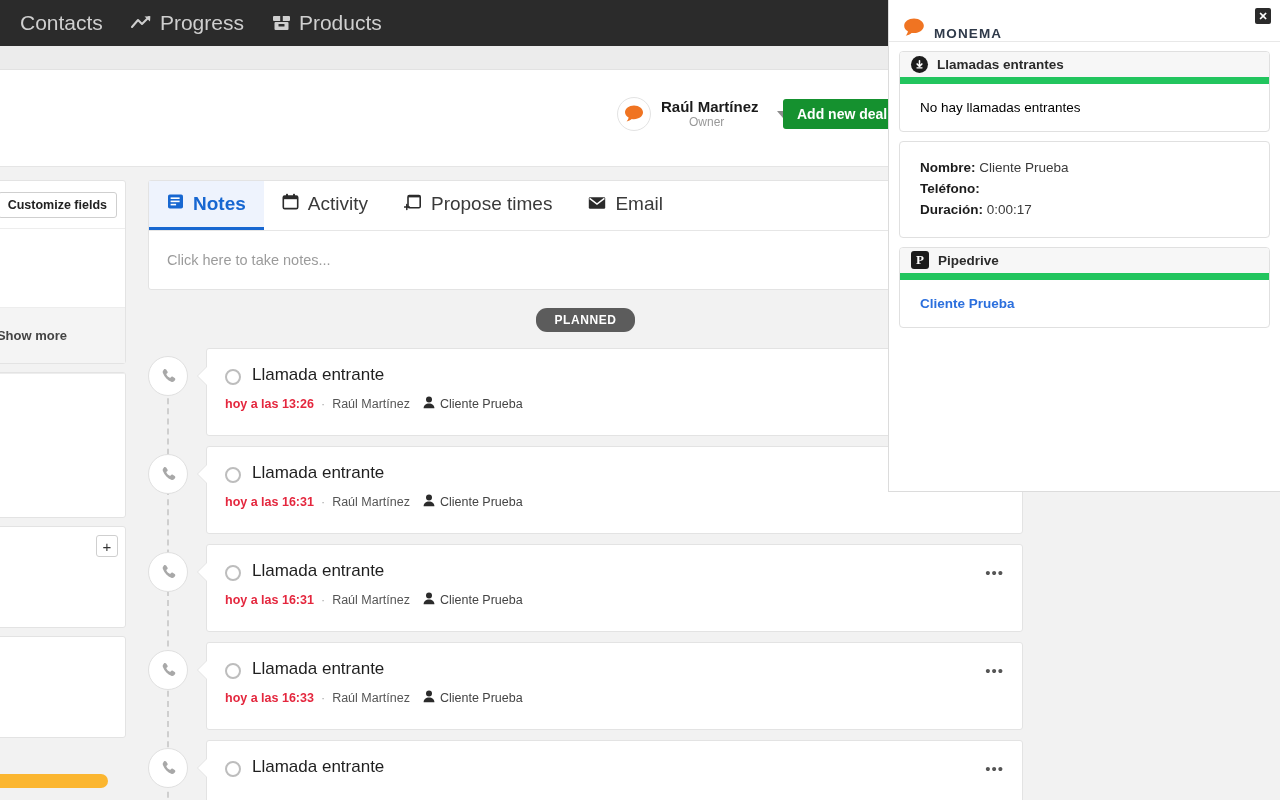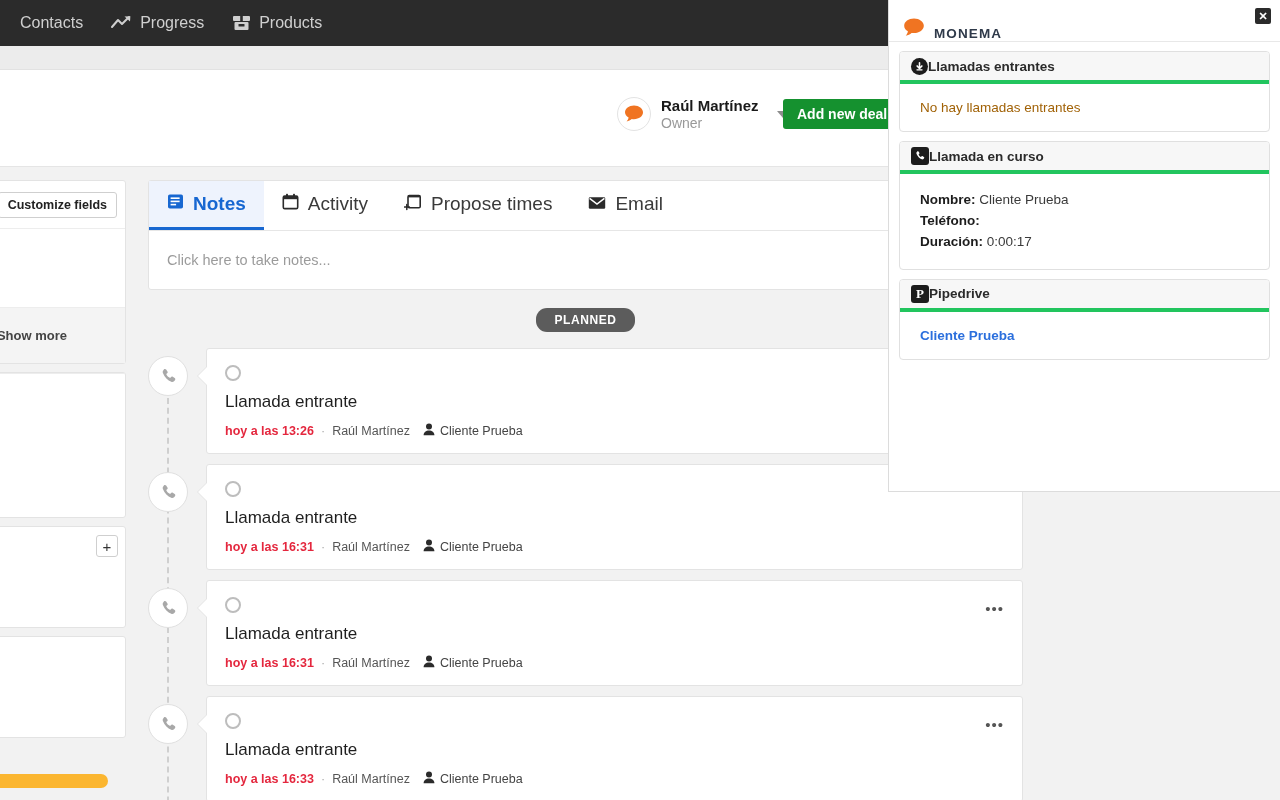--- a/index.html
+++ b/index.html
@@ -16,21 +16,21 @@
     position: absolute; left: 0; top: 0;
     width: 1280px; height: 46px;
     background: #2b2b2b;
     display: flex; align-items: center;
     padding-left: 6px;
     z-index: 5;
   }
   .nav-item {
     display: flex; align-items: center; gap: 8px;
     color: #cfcfcf;
-    font-size: 16px;
+    font-size: 21px;
     padding: 0 14px;
     height: 46px;
     line-height: 46px;
     cursor: pointer;
     white-space: nowrap;
   }
   .nav-icon { display: inline-flex; align-items: center; }
 
   
   .subnav-strip {
@@ -53,21 +53,21 @@
     cursor: pointer;
   }
   .avatar {
     width: 34px; height: 34px; border-radius: 50%;
     background: #ffffff;
     border: 1px solid #e3e3e3;
     display: flex; align-items: center; justify-content: center;
   }
   .owner-text { line-height: 1.15; }
   .owner-name { font-size: 15px; font-weight: bold; color: #1a1a1a; }
-  .owner-role { font-size: 14px; color: #999; }
+  .owner-role { font-size: 12px; color: #999; margin-left: 28px; }
   .owner-caret {
     margin-left: 8px;
     width: 0; height: 0;
     border-left: 6px solid transparent;
     border-right: 6px solid transparent;
     border-top: 7px solid #8d8d8d;
   }
   .add-deal-btn {
     position: absolute; left: 783px; top: 99px;
     height: 30px;
@@ -232,21 +232,21 @@
   .tl-card::after {
     content: "";
     position: absolute;
     left: -10px; top: 18px;
     width: 0; height: 0;
     border-top: 9px solid transparent;
     border-bottom: 9px solid transparent;
     border-right: 9px solid #e3e3e3;
     z-index: 1;
   }
-  .tl-title-row { display: flex; align-items: flex-start; gap: 11px; flex-direction: column; }
+  .tl-title-row { display: flex; align-items: flex-end; gap: 11px; }
   .tl-check {
     width: 16px; height: 16px;
     border: 2px solid #bdbdbd;
     border-radius: 50%;
     cursor: pointer;
   }
   .tl-title { font-size: 17px; color: #1f1f1f; }
   .tl-meta {
     margin-top: 11px;
     display: flex; align-items: center; gap: 7px;
@@ -300,29 +300,29 @@
   }
   .mp-card {
     margin: 9px 10px 0 10px;
     border: 1px solid #e0e0e0;
     border-radius: 4px;
     background: #fff;
     overflow: hidden;
   }
   .mp-card-head {
     background: #f7f7f7;
-    border-bottom: 4px solid #22c55e;
+    border-bottom: 7px solid #22c55e;
     height: 32px;
-    display: flex; align-items: center; 
+    display: flex; align-items: center; gap: 9px;
     padding: 0 11px;
     font-size: 13.5px; font-weight: bold;
     color: #2b2b2b;
   }
   .mp-card-body { padding: 16px 14px; font-size: 13.5px; color: #3a3a3a; }
-  .mp-empty { color: #a16207; padding-left: 6px; }
+  .mp-empty { color: #000000; padding-left: 6px; }
   .mp-kv { line-height: 1.55; padding-left: 6px; }
   .mp-k { font-weight: bold; color: #1c1c1c; }
   .mp-v { color: #3a3a3a; }
   .mp-link {
     color: #2b6fdd; font-weight: bold; font-size: 13.5px;
     text-decoration: none; cursor: pointer; padding-left: 6px;
   }
   .ic-circle-black {
     width: 17px; height: 17px; border-radius: 50%;
     background: #1c1c1c;
@@ -634,28 +634,20 @@
           </svg>
       </span>
       <span>Llamadas entrantes</span>
     </div>
     <div class="mp-card-body">
       <div class="mp-empty">No hay llamadas entrantes</div>
     </div>
   </div>
 
   <div class="mp-card">
-    <div class="mp-card-head">
-      <span class="ic-square-black">
-        <svg width="12" height="12" viewBox="0 0 20 20">
-            <path d="M5.3 2.4c.7-.6 1.7-.5 2.2.3l1.4 2c.4.6.3 1.4-.3 1.9l-1 .8c.6 1.8 2.4 3.6 4.2 4.2l.8-1c.5-.6 1.3-.7 1.9-.3l2 1.4c.8.5.9 1.5.3 2.2l-1 1.1c-.7.8-1.9 1-2.9.6C9.3 14.2 5.8 10.7 4.1 6.3c-.4-1-.2-2.2.6-2.9z" fill="#fff"></path>
-          </svg>
-      </span>
-      <span>Llamada en curso</span>
-    </div>
     <div class="mp-card-body">
       <div class="mp-kv">
         <div>
           <span class="mp-k">Nombre:</span>
           <span class="mp-v">Cliente Prueba</span>
         </div>
         <div>
           <span class="mp-k">Teléfono:</span>
           <span class="mp-v"></span>
         </div>

